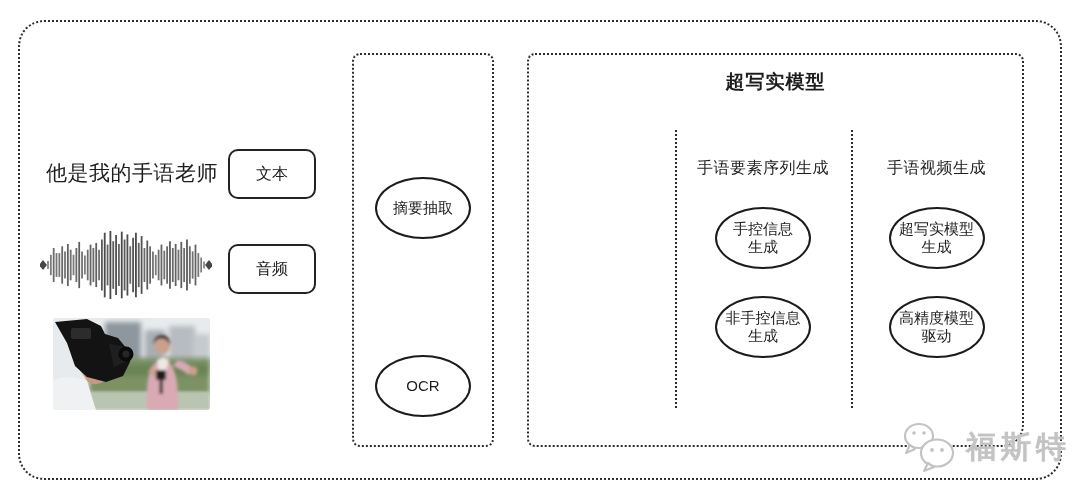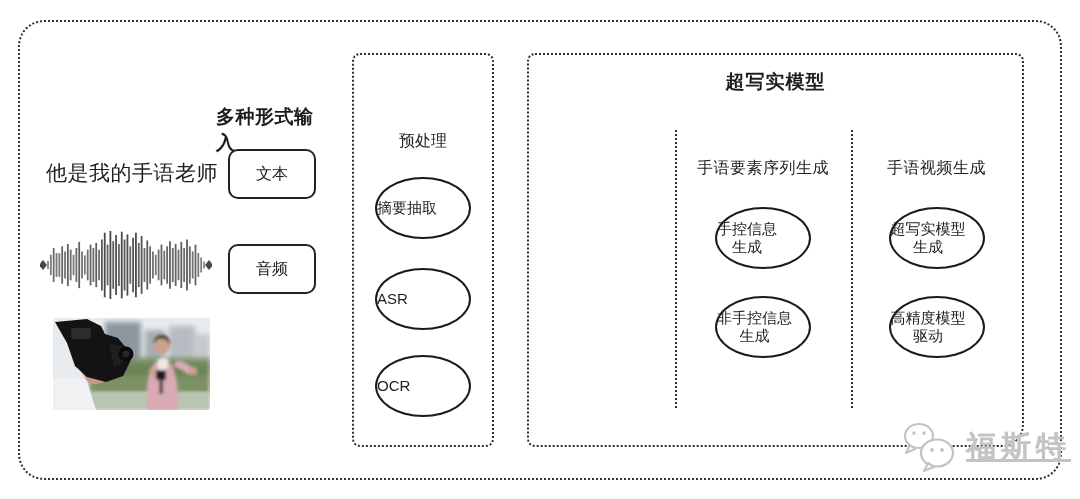--- a/index.html
+++ b/index.html
@@ -40,21 +40,21 @@
   .box-title{
     position:absolute;top:14px;left:0;right:0;text-align:center;
     font-size:19px;font-weight:700;letter-spacing:1px;
   }
   .group-label{
     position:absolute;top:76px;left:0;right:0;text-align:center;font-size:16px;
   }
   .node{
     position:absolute;left:50%;transform:translateX(-50%);
     width:92px;height:58px;border:2.5px solid #1b1b1b;border-radius:50%;
-    display:flex;align-items:center;text-align:center;
+    display:flex;align-items:center;justify-content:center;text-align:center;
     font-size:15px;line-height:18px;white-space:pre-line;background:#fff;
   }
   .scene-box .n0{top:122px}
   .scene-box .n1{top:213px}
   .scene-box .n2{top:300px}
   .col{position:absolute;top:0;bottom:0;}
   .col.c0{left:0;width:146px}
   .col.c1{left:146px;width:176px}
   .col.c2{left:322px;width:171px}
   .col-header{
@@ -65,35 +65,34 @@
   .col .n1{top:241px}
   .divider{
     position:absolute;top:75px;height:278px;width:0;
     border-left:2px dotted #2e2e2e;
   }
   .divider.d0{left:146px}
   .divider.d1{left:322px}
   
   .watermark{
     position:absolute;left:898px;top:420px;display:flex;align-items:center;
-    color:#c3c3c3;z-index:5;text-decoration:underline;
+    color:#c3c3c3;z-index:5;
   }
   .watermark-text{
     font-size:30px;font-weight:700;letter-spacing:5px;color:#c3c3c3;
     text-shadow:0 0 1px #d9d9d9;background:transparent;line-height:50px;margin-left:6px;
   }
 </style>
 </head>
 <body>
 
 <div class="stage">
 
   <div class="outer-border"></div>
 
-  <div class="input-header">多种形式输入</div>
 
   <div class="sample-sentence">他是我的手语老师</div>
 
   <svg class="waveform" id="waveform" width="172" height="74" viewBox="0 0 172 74">
       <line x1="8" x2="8" y1="32.92" y2="41.08" stroke="#474747" stroke-width="1.8" opacity="0.65"></line>
       <line x1="10.836363636363636" x2="10.836363636363636" y1="26.8" y2="47.2" stroke="#474747" stroke-width="1.8" opacity="0.72"></line>
       <line x1="13.672727272727272" x2="13.672727272727272" y1="20" y2="54" stroke="#474747" stroke-width="1.8" opacity="0.80"></line>
       <line x1="16.509090909090908" x2="16.509090909090908" y1="25.1" y2="48.9" stroke="#474747" stroke-width="1.8" opacity="0.74"></line>
       <line x1="19.345454545454544" x2="19.345454545454544" y1="25.1" y2="48.9" stroke="#474747" stroke-width="1.8" opacity="0.74"></line>
       <line x1="22.18181818181818" x2="22.18181818181818" y1="18.299999999999997" y2="55.7" stroke="#474747" stroke-width="1.8" opacity="0.82"></line>
@@ -195,26 +194,22 @@
   </svg>
 
   <div class="type-box t1">
     <span>音频</span>
   </div>
   <div class="type-box t0">
     <span>文本</span>
   </div>
 
   <div class="dash-box scene-box">
-    <div class="group-label">预处理</div>
     <div class="node n0">
       <span>摘要抽取</span>
-    </div>
-    <div class="node n1">
-      <span>ASR</span>
     </div>
     <div class="node n2">
       <span>OCR</span>
     </div>
   </div>
 
   <div class="dash-box core-box">
     <div class="box-title">超写实模型</div>
 
     <div class="divider d0"></div>

